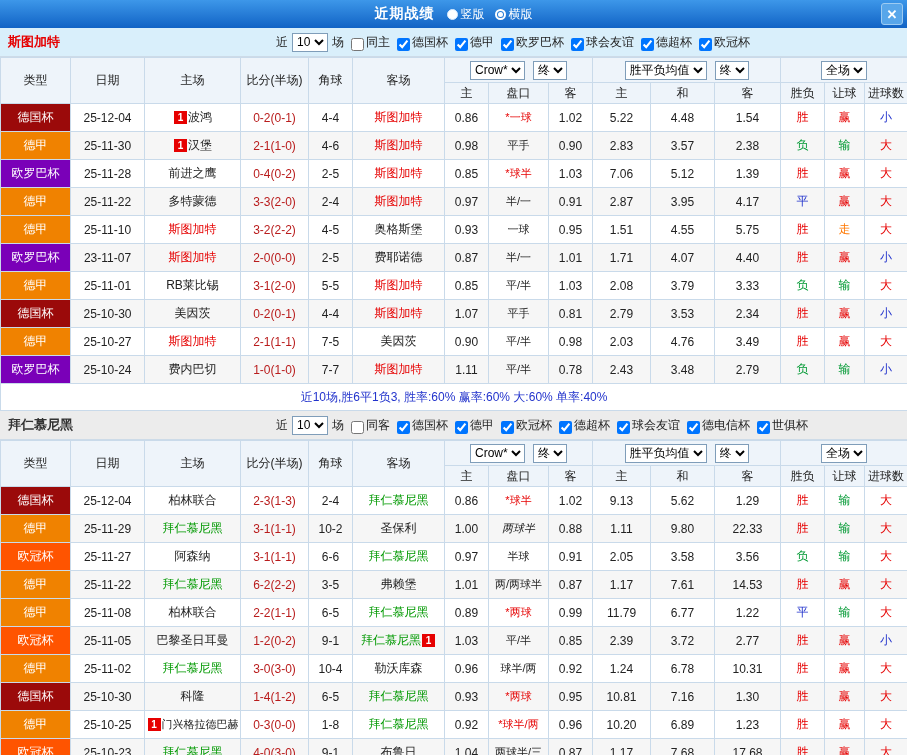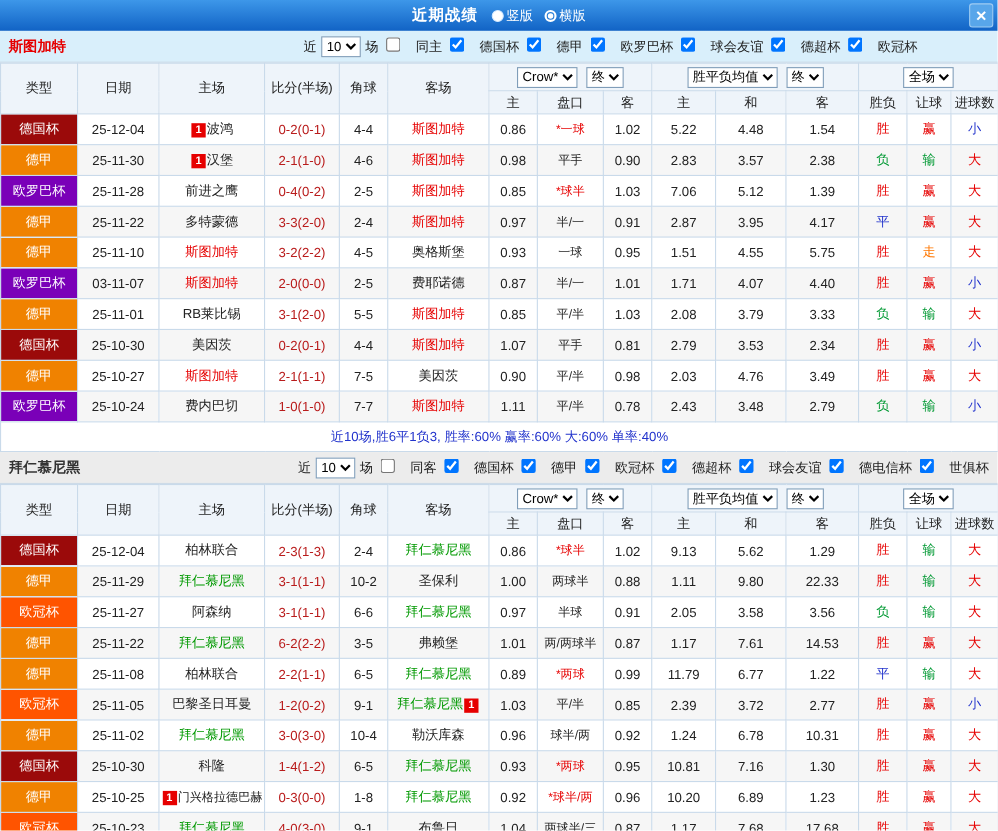--- a/index.html
+++ b/index.html
@@ -14,21 +14,21 @@
 .radio.off{background:#fff;border:1px solid #d6eaff}
 .radio.sel{border:2px solid #fff;background:transparent}
 .radio.sel::after{content:"";position:absolute;left:1px;top:1px;width:5px;height:5px;border-radius:50%;background:#fff}
 .close-btn{position:absolute;right:4px;top:3px;width:22px;height:22px;background:#58a6ea;
   border:1px solid #9dcbf2;border-radius:3px;color:#fff;font-size:13px;font-weight:bold;line-height:1;cursor:pointer}
 .band{height:29px;display:flex;align-items:center;padding:0 8px;border-bottom:1px solid #cddbe8}
 .team-title{font-size:13px;font-weight:bold;width:268px}
 .filter{display:flex;align-items:center;gap:7px;white-space:nowrap}
 .fgap{display:inline-flex;align-items:center;gap:4px}
 select{font-size:12px;height:19px;border:1px solid #7f9db9;background:#fff;vertical-align:middle}
-.cb{display:inline-flex;align-items:flex-start;gap:14px;cursor:pointer}
+.cb{display:inline-flex;align-items:flex-end;gap:2px;cursor:pointer}
 .cb input{width:13px;height:13px;margin:0}
 table{border-collapse:collapse;table-layout:fixed;width:907px}
 th,td{border:1px solid #c9daea;text-align:center;overflow:hidden;white-space:nowrap;padding:0}
 thead th{background:#eef4fa;font-weight:normal;height:25px}
 thead tr.sub th{height:21px}
 tbody td{height:28px;background:#fff}
 tbody tr:nth-child(even) td{background:#f6f6f6}
 td.league{color:#fff}
 td.score{color:#b91c1c}
 .badge{display:inline-block;background:#e60000;color:#fff;width:13px;height:13px;line-height:13px;
@@ -216,21 +216,21 @@
           <td>0.95</td>
           <td>1.51</td>
           <td>4.55</td>
           <td>5.75</td>
           <td style="color: rgb(230, 0, 0);">胜</td>
           <td style="color: rgb(255, 119, 0);">走</td>
           <td style="color: rgb(230, 0, 0);">大</td>
         </tr>
         <tr>
           <td class="league" style="background: rgb(122, 0, 184);">欧罗巴杯</td>
-          <td>03-11-07</td>
+          <td>23-11-07</td>
           <td><span style="color: rgb(230, 0, 0);">斯图加特</span></td>
           <td class="score">2-0(0-0)</td>
           <td>2-5</td>
           <td><span>费耶诺德</span></td>
           <td>0.87</td>
           <td style="font-size: 11px;">半/一</td>
           <td>1.01</td>
           <td>1.71</td>
           <td>4.07</td>
           <td>4.40</td>
@@ -414,21 +414,21 @@
           <td style="color: rgb(230, 0, 0);">大</td>
         </tr>
         <tr>
           <td class="league" style="background: rgb(240, 130, 0);">德甲</td>
           <td>25-11-29</td>
           <td><span style="color: rgb(0, 153, 0);">拜仁慕尼黑</span></td>
           <td class="score">3-1(1-1)</td>
           <td>10-2</td>
           <td><span>圣保利</span></td>
           <td>1.00</td>
-          <td style="font-size: 11px;">两球半</td>
+          <td style="font-size: 11px; font-style: italic;">两球半</td>
           <td>0.88</td>
           <td>1.11</td>
           <td>9.80</td>
           <td>22.33</td>
           <td style="color: rgb(230, 0, 0);">胜</td>
           <td style="color: rgb(0, 153, 51);">输</td>
           <td style="color: rgb(230, 0, 0);">大</td>
         </tr>
         <tr>
           <td class="league" style="background: rgb(255, 84, 0);">欧冠杯</td>

